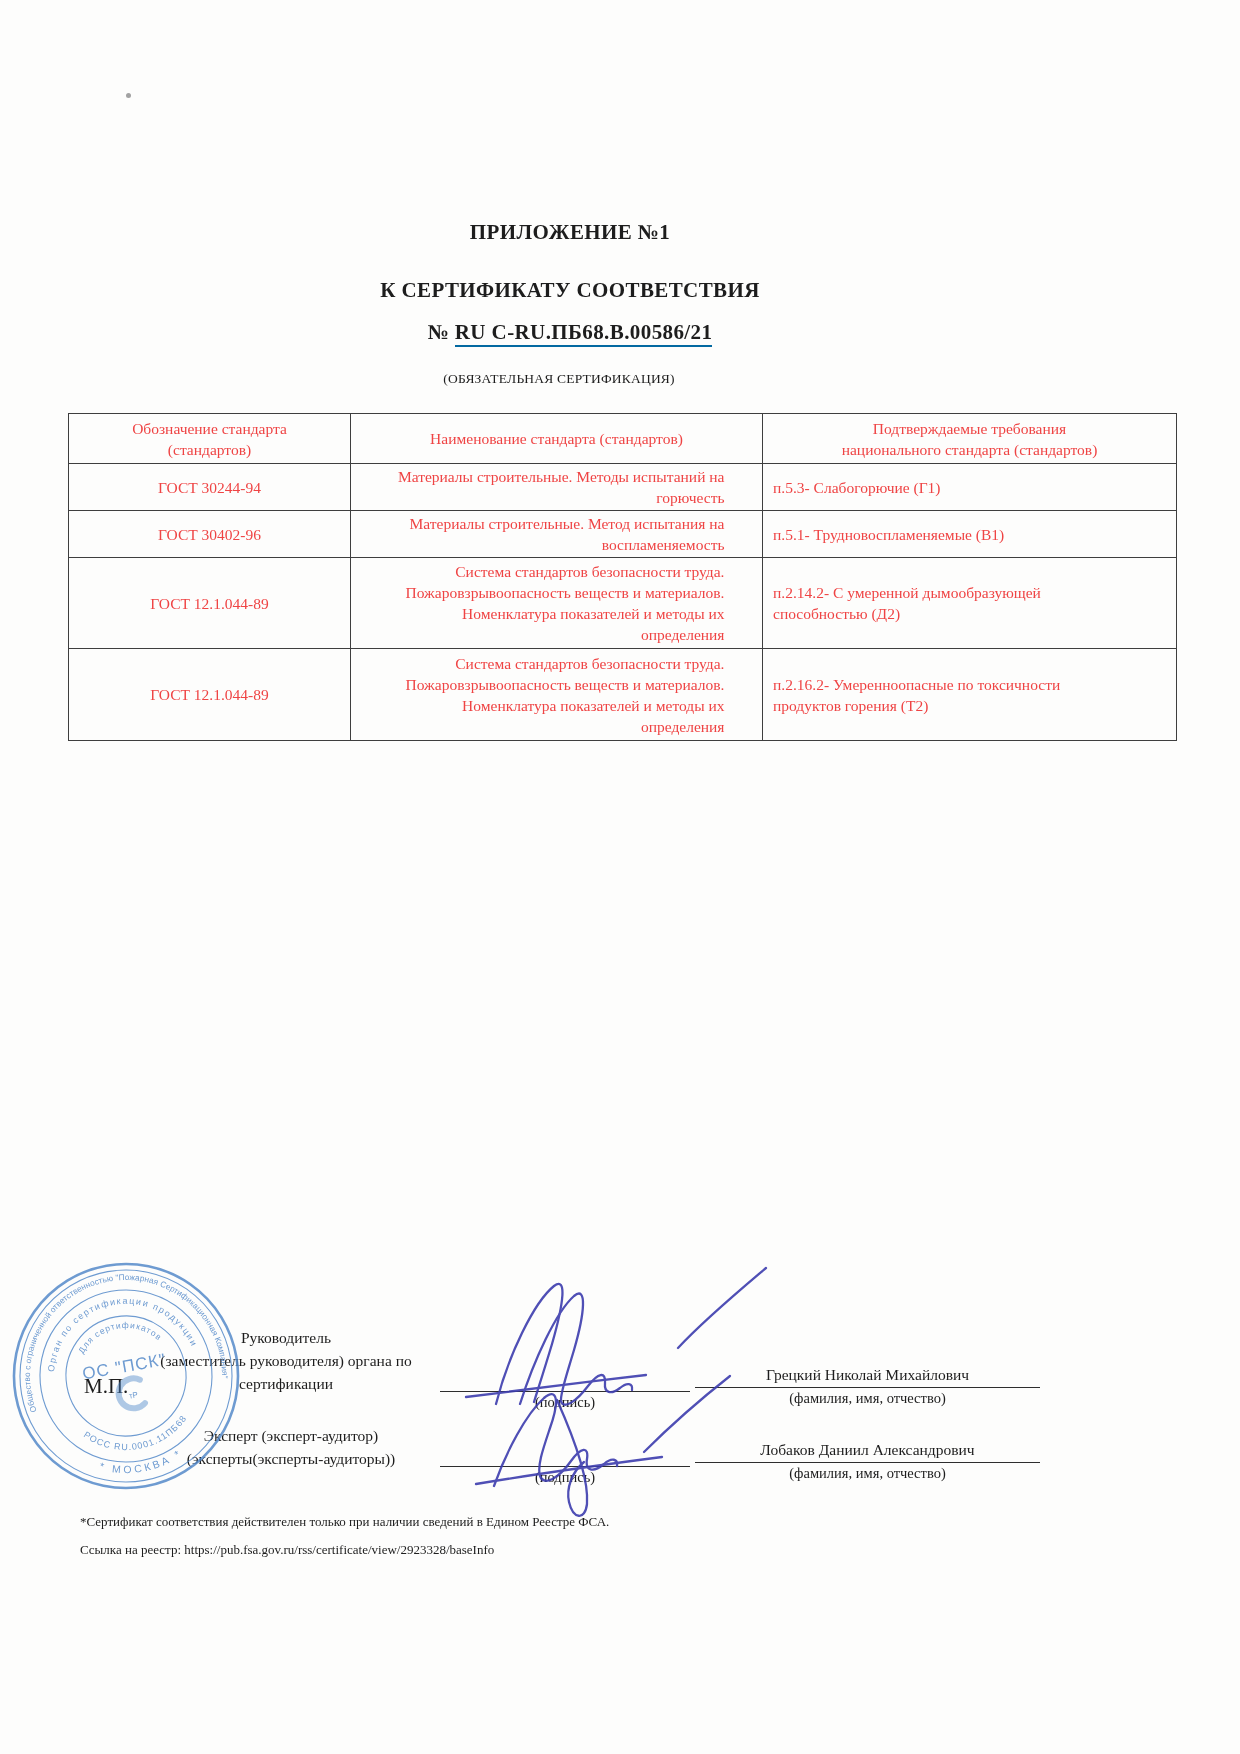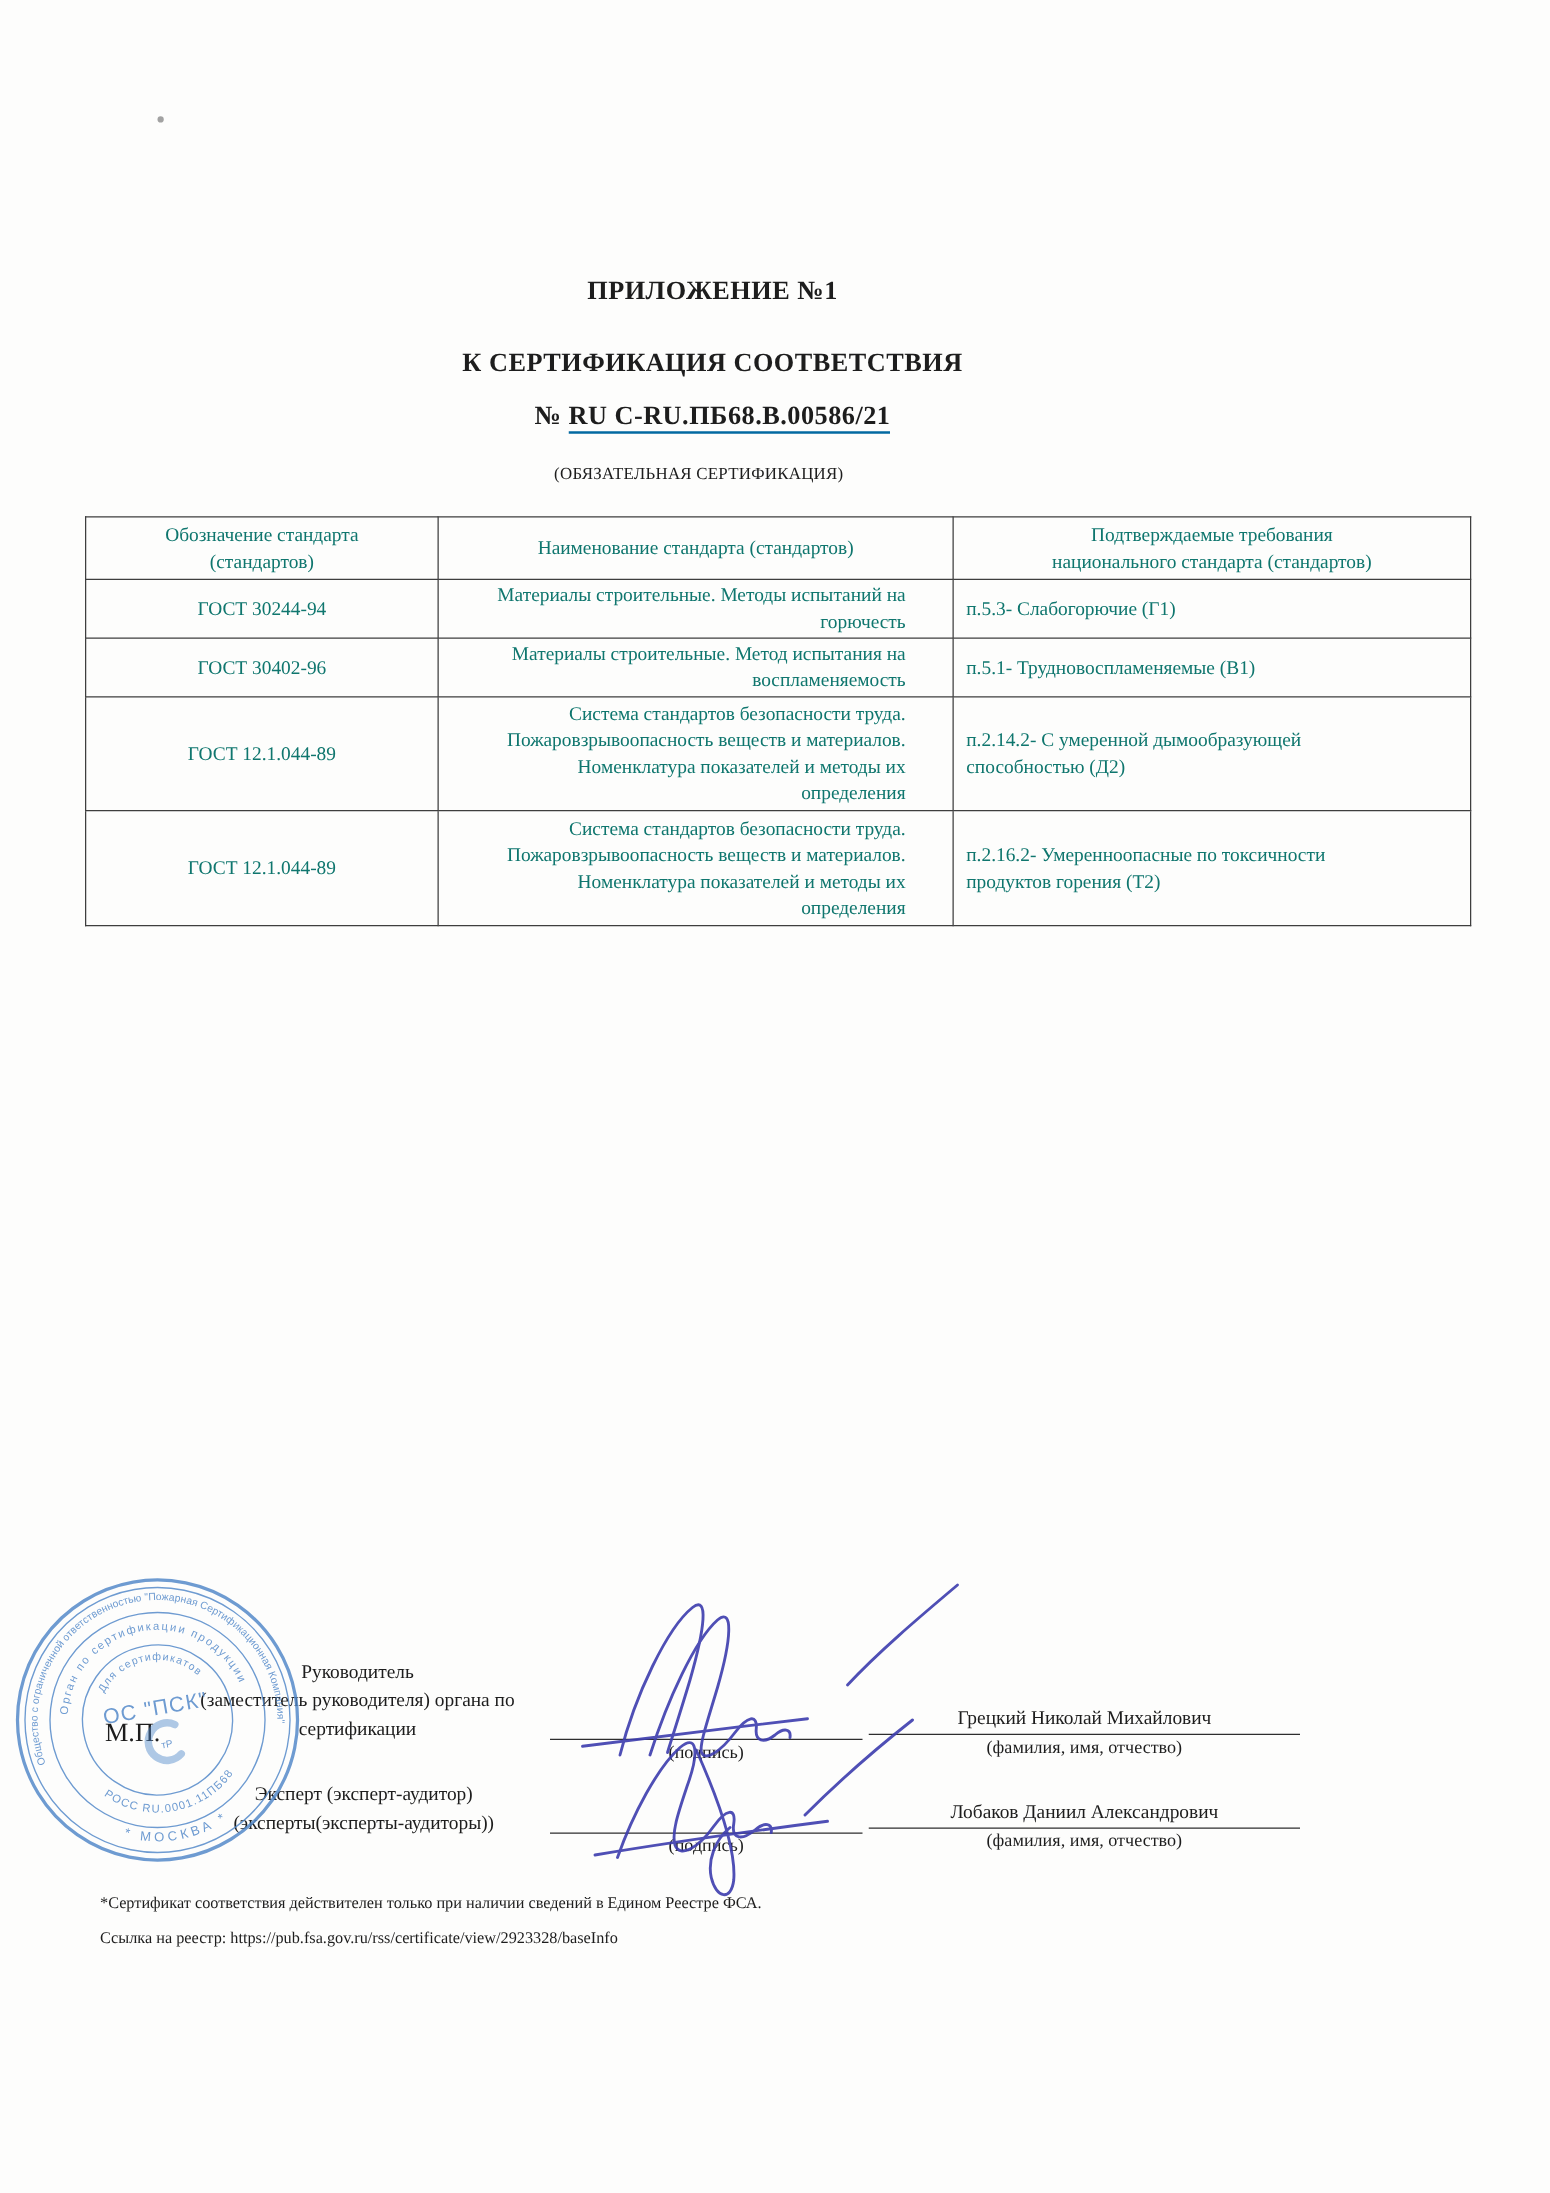--- a/index.html
+++ b/index.html
@@ -15,21 +15,21 @@
   .abs{position:absolute;}
   .speck{width:5px;height:5px;border-radius:50%;background:#8b8b8b;opacity:.8;}
   
   .h-line{left:0;width:1140px;text-align:center;font-weight:bold;font-size:21px;letter-spacing:.4px;}
   .h-sub{left:0;width:1118px;text-align:center;font-size:13.5px;letter-spacing:.2px;}
   .cert-num-underline{border-bottom:2px solid #0369a1;padding-bottom:1px;}
   
   table.standards{
     position:absolute;left:68px;top:413px;
     width:1108px;border-collapse:collapse;table-layout:fixed;
-    font-size:15.5px;line-height:21px;color:#0f766e;
+    font-size:15.5px;line-height:21px;color:#ef4444;
   }
   table.standards th,table.standards td{
     border:1.6px solid #3e3e3e;padding:2px 4px;font-weight:normal;
     vertical-align:middle;
   }
   th.hc1 .inner{max-width:200px;margin:0 auto;text-align:center;}
   th.hc2 .inner{max-width:390px;margin:0 auto;text-align:center;}
   th.hc3 .inner{max-width:285px;margin:0 auto;text-align:center;}
   td.c1{text-align:center;}
   td.c2{text-align:right;vertical-align:middle;}
@@ -52,21 +52,21 @@
   .stamp-svg text{font-family:"Liberation Sans","DejaVu Sans",sans-serif;}
 </style>
 </head>
 <body>
 
 <div class="page">
 
   <div class="abs speck" style="left:126px;top:93px;"></div>
 
   <div class="abs h-line" style="top:220px;">ПРИЛОЖЕНИЕ №1</div>
-  <div class="abs h-line" style="top:278px;">К СЕРТИФИКАЦИЯ СООТВЕТСТВИЯ</div>
+  <div class="abs h-line" style="top:278px;">К СЕРТИФИКАТУ СООТВЕТСТВИЯ</div>
   <div class="abs h-line" style="top:320px;"><span>№ </span><span class="cert-num-underline">RU C-RU.ПБ68.В.00586/21</span></div>
   <div class="abs h-sub" style="top:371px;">(ОБЯЗАТЕЛЬНАЯ СЕРТИФИКАЦИЯ)</div>
 
   <table class="standards">
     <colgroup>
       <col style="width:282px">
         <col style="width:412px">
         <col style="width:414px">
     </colgroup>
     <thead>

